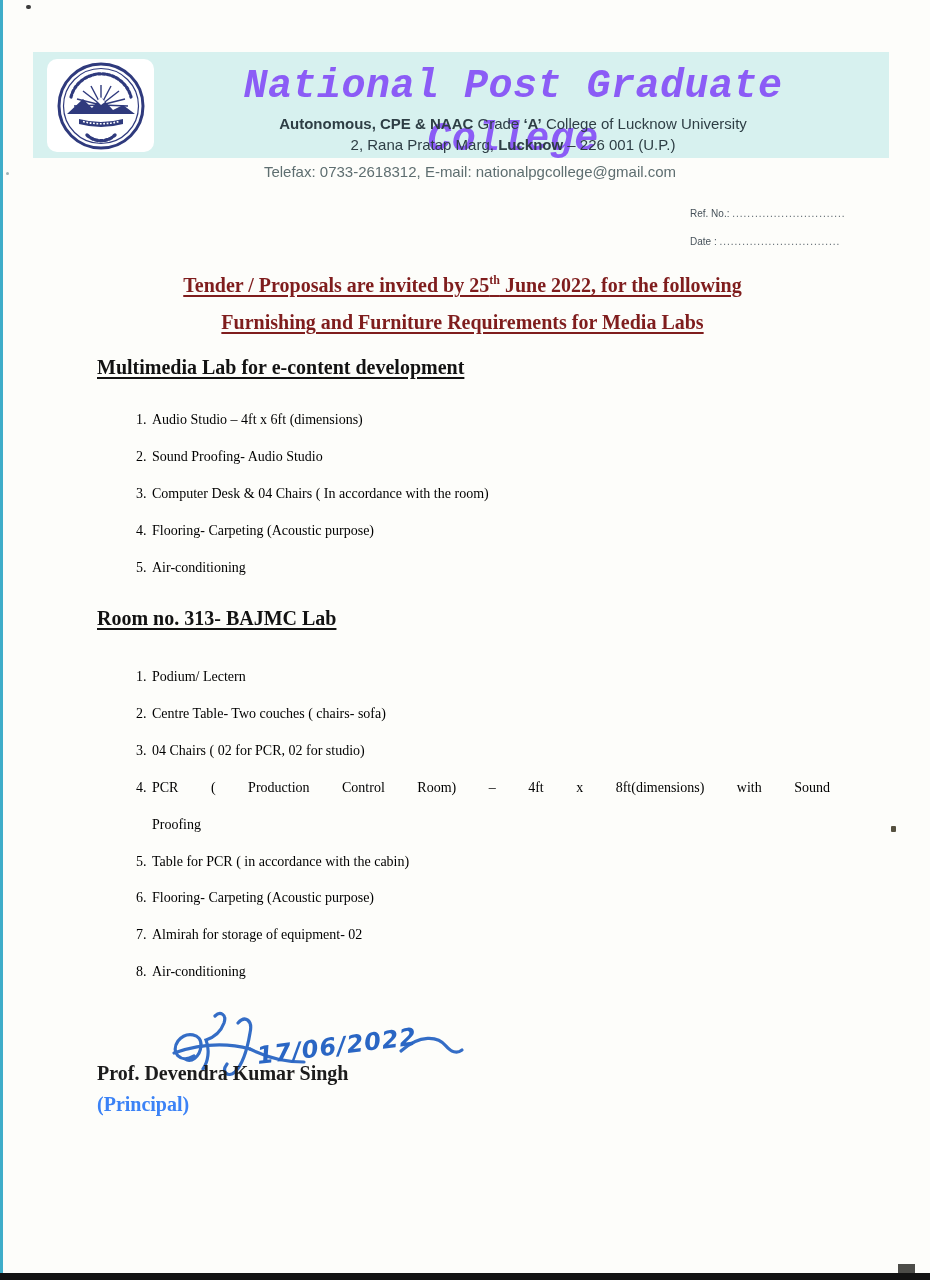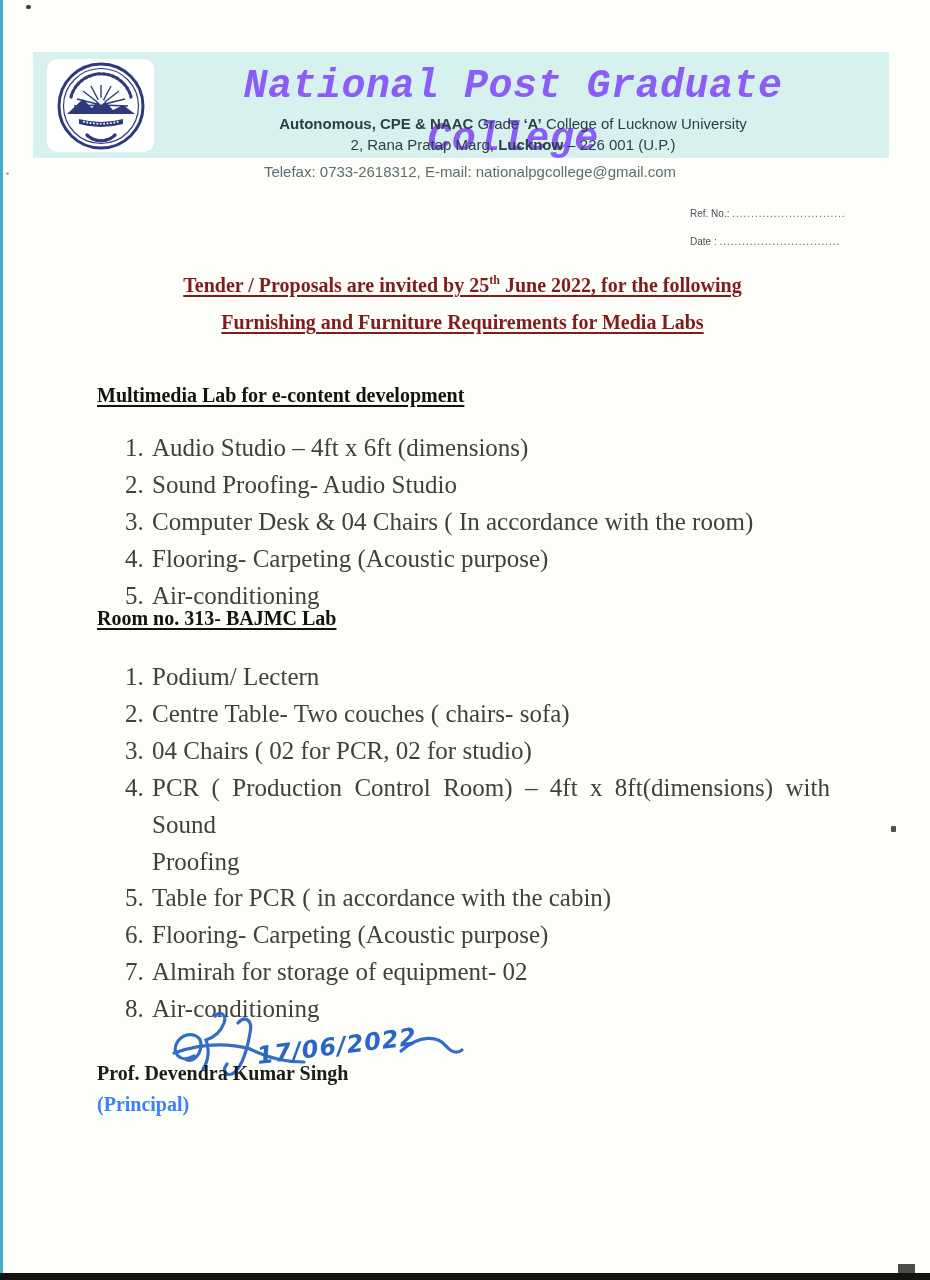--- a/index.html
+++ b/index.html
@@ -78,33 +78,33 @@
     text-decoration: underline;
     text-underline-offset: 3px;
     text-decoration-thickness: 1.5px;
   }
   .t1 { top: 273px; }
   .t2 { top: 311px; }
   .doc-title sup { font-size: 12px; }
 
   
   .section { position: absolute; left: 97px; width: 733px; }
-  .s1 { top: 356px; margin-top: 28px; }
+  .s1 { top: 356px; }
   .s2 { top: 607px; }
   .section h2 {
     font-size: 20px; font-weight: bold; color: #121212;
     text-decoration: underline;
     text-underline-offset: 3px;
     text-decoration-thickness: 1.5px;
   }
   .s1 ol { margin-top: 23px; }
   .s2 ol { margin-top: 29px; }
   .section ol {
     padding-left: 53px;
-    font-size: 25px; line-height: 36.9px; color: #404040;
+    font-size: 14px; line-height: 36.9px; color: #000000;
   }
   .section li { padding-left: 2px; }
   .hardwrap { white-space: pre-wrap; text-align: justify; text-align-last: justify; }
 
   
   .sig-svg { position: absolute; left: 158px; top: 1006px; }
   .sig-name {
     position: absolute; left: 97px; top: 1062px;
     font-size: 20px; font-weight: bold; color: #1c1c1c;
   }

